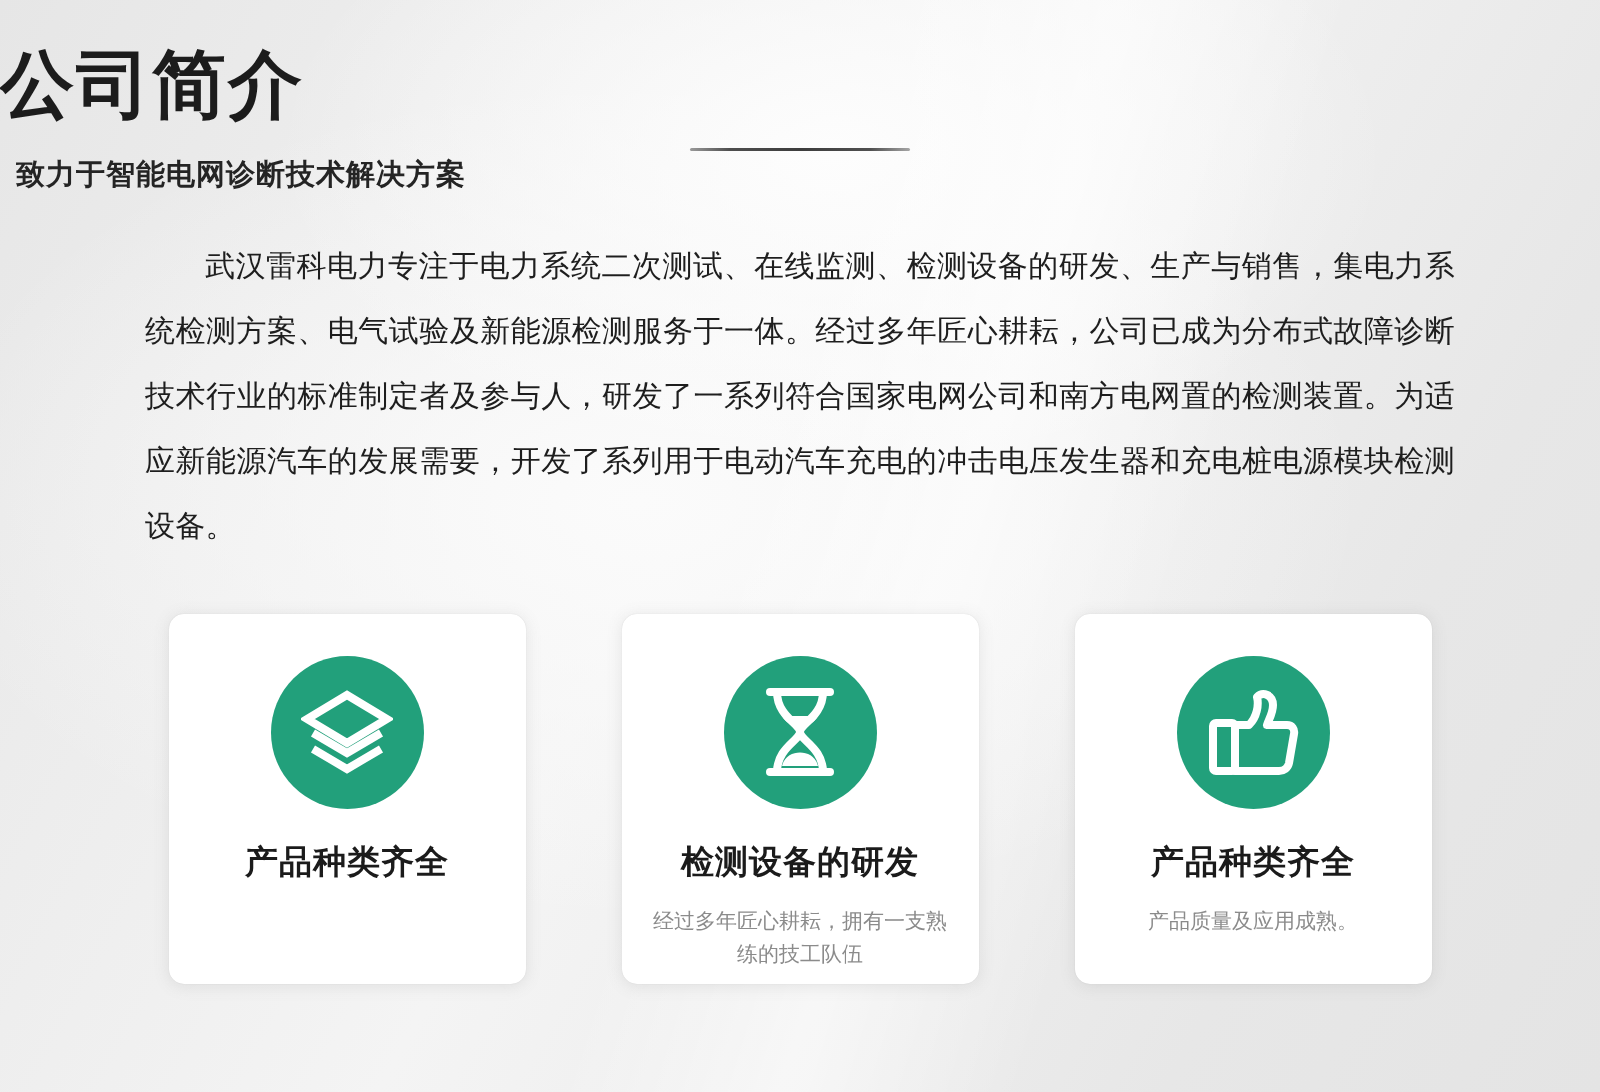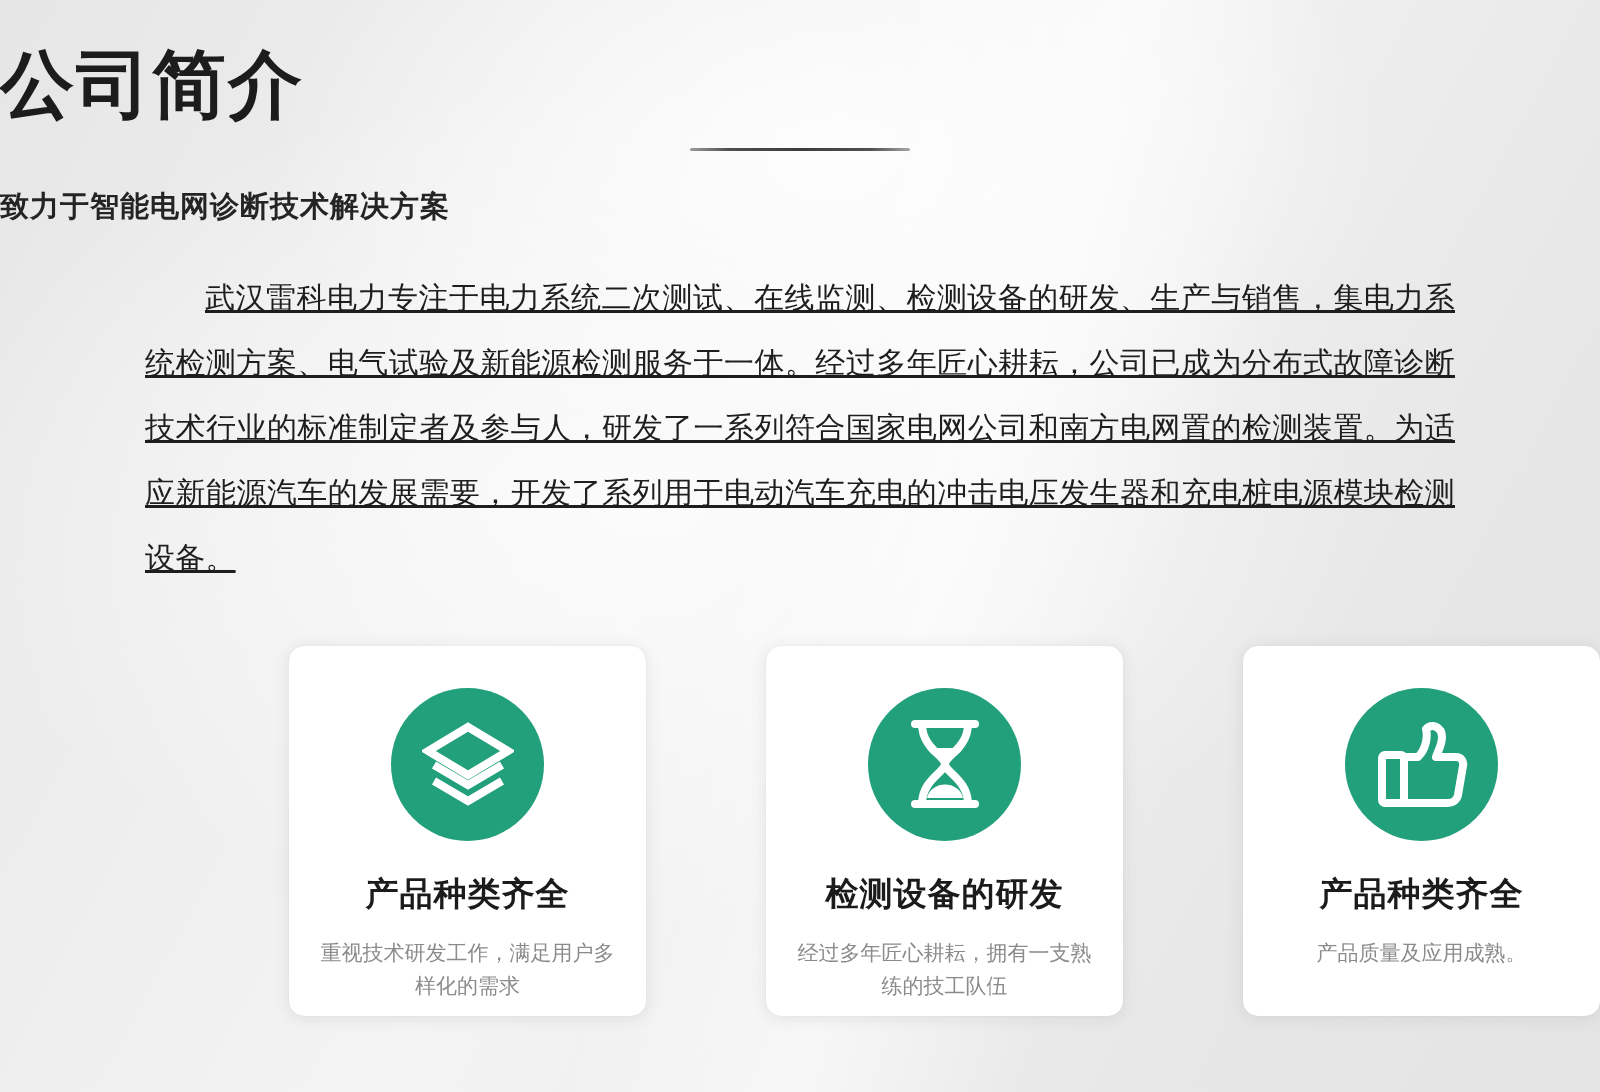--- a/index.html
+++ b/index.html
@@ -54,50 +54,50 @@
 
   .title-rule {
     width:220px;
     height:3px;
     margin:21px auto 0;
     background:linear-gradient(90deg,#9a9a9a 0%,#4e4e4e 18%,#3d3d3d 50%,#505050 82%,#a6a6a6 100%);
     border-radius:2px;
   }
 
   .sub-title {
-    margin-top:36px;
+    margin-top:4px;
     font-size:29px;
     font-weight:700;
     color:#242424;
     letter-spacing:1px;
+    padding-left:16px;
   }
 
   
   .intro {
     position:relative;
     z-index:2;
     width:1310px;
     margin:38px auto 0;
     font-size:30px;
     line-height:65px;
     color:#1e1e1e;
     text-align:justify;
     text-justify:inter-ideograph;
     text-indent:2em;
     letter-spacing:0.2px;
-    text-decoration:underline;
   }
 
   
   .cards {
     position:relative;
     z-index:2;
     display:flex;
-    justify-content:flex-end;
-    gap:120px;
+    justify-content:center;
+    gap:96px;
     margin-top:56px;
   }
 
   .card {
     width:357px;
     height:370px;
     background:#ffffff;
     border-radius:15px;
     box-shadow:0 2px 16px rgba(120,120,120,0.16), 0 0 1px rgba(120,120,120,0.25);
     display:flex;
@@ -158,21 +158,20 @@
           <svg width="92" height="86" viewBox="0 0 92 86" aria-hidden="true">
             <g fill="none" stroke="#ffffff" stroke-width="8" stroke-linejoin="miter">
               <path d="M46 6 L86 30 L46 54 L6 30 Z"></path>
               <path d="M12 44 L46 64 L80 44"></path>
               <path d="M12 60 L46 80 L80 60"></path>
             </g>
           </svg>
         </span>
       </div>
       <div class="card-title">产品种类齐全</div>
-      <div class="card-desc">重视技术研发工作，满足用户多样化的需求</div>
     </div>
 
     <div class="card">
       <div class="icon-circle">
         <span>
           <svg width="76" height="92" viewBox="0 0 76 92" aria-hidden="true">
             <g stroke="#ffffff" stroke-width="8" stroke-linecap="round" stroke-linejoin="round" fill="none">
               <line x1="8" y1="6" x2="68" y2="6"></line>
               <line x1="8" y1="86" x2="68" y2="86"></line>
               <path d="M15 6 C15 30 38 38 38 46 C38 54 15 62 15 86"></path>

